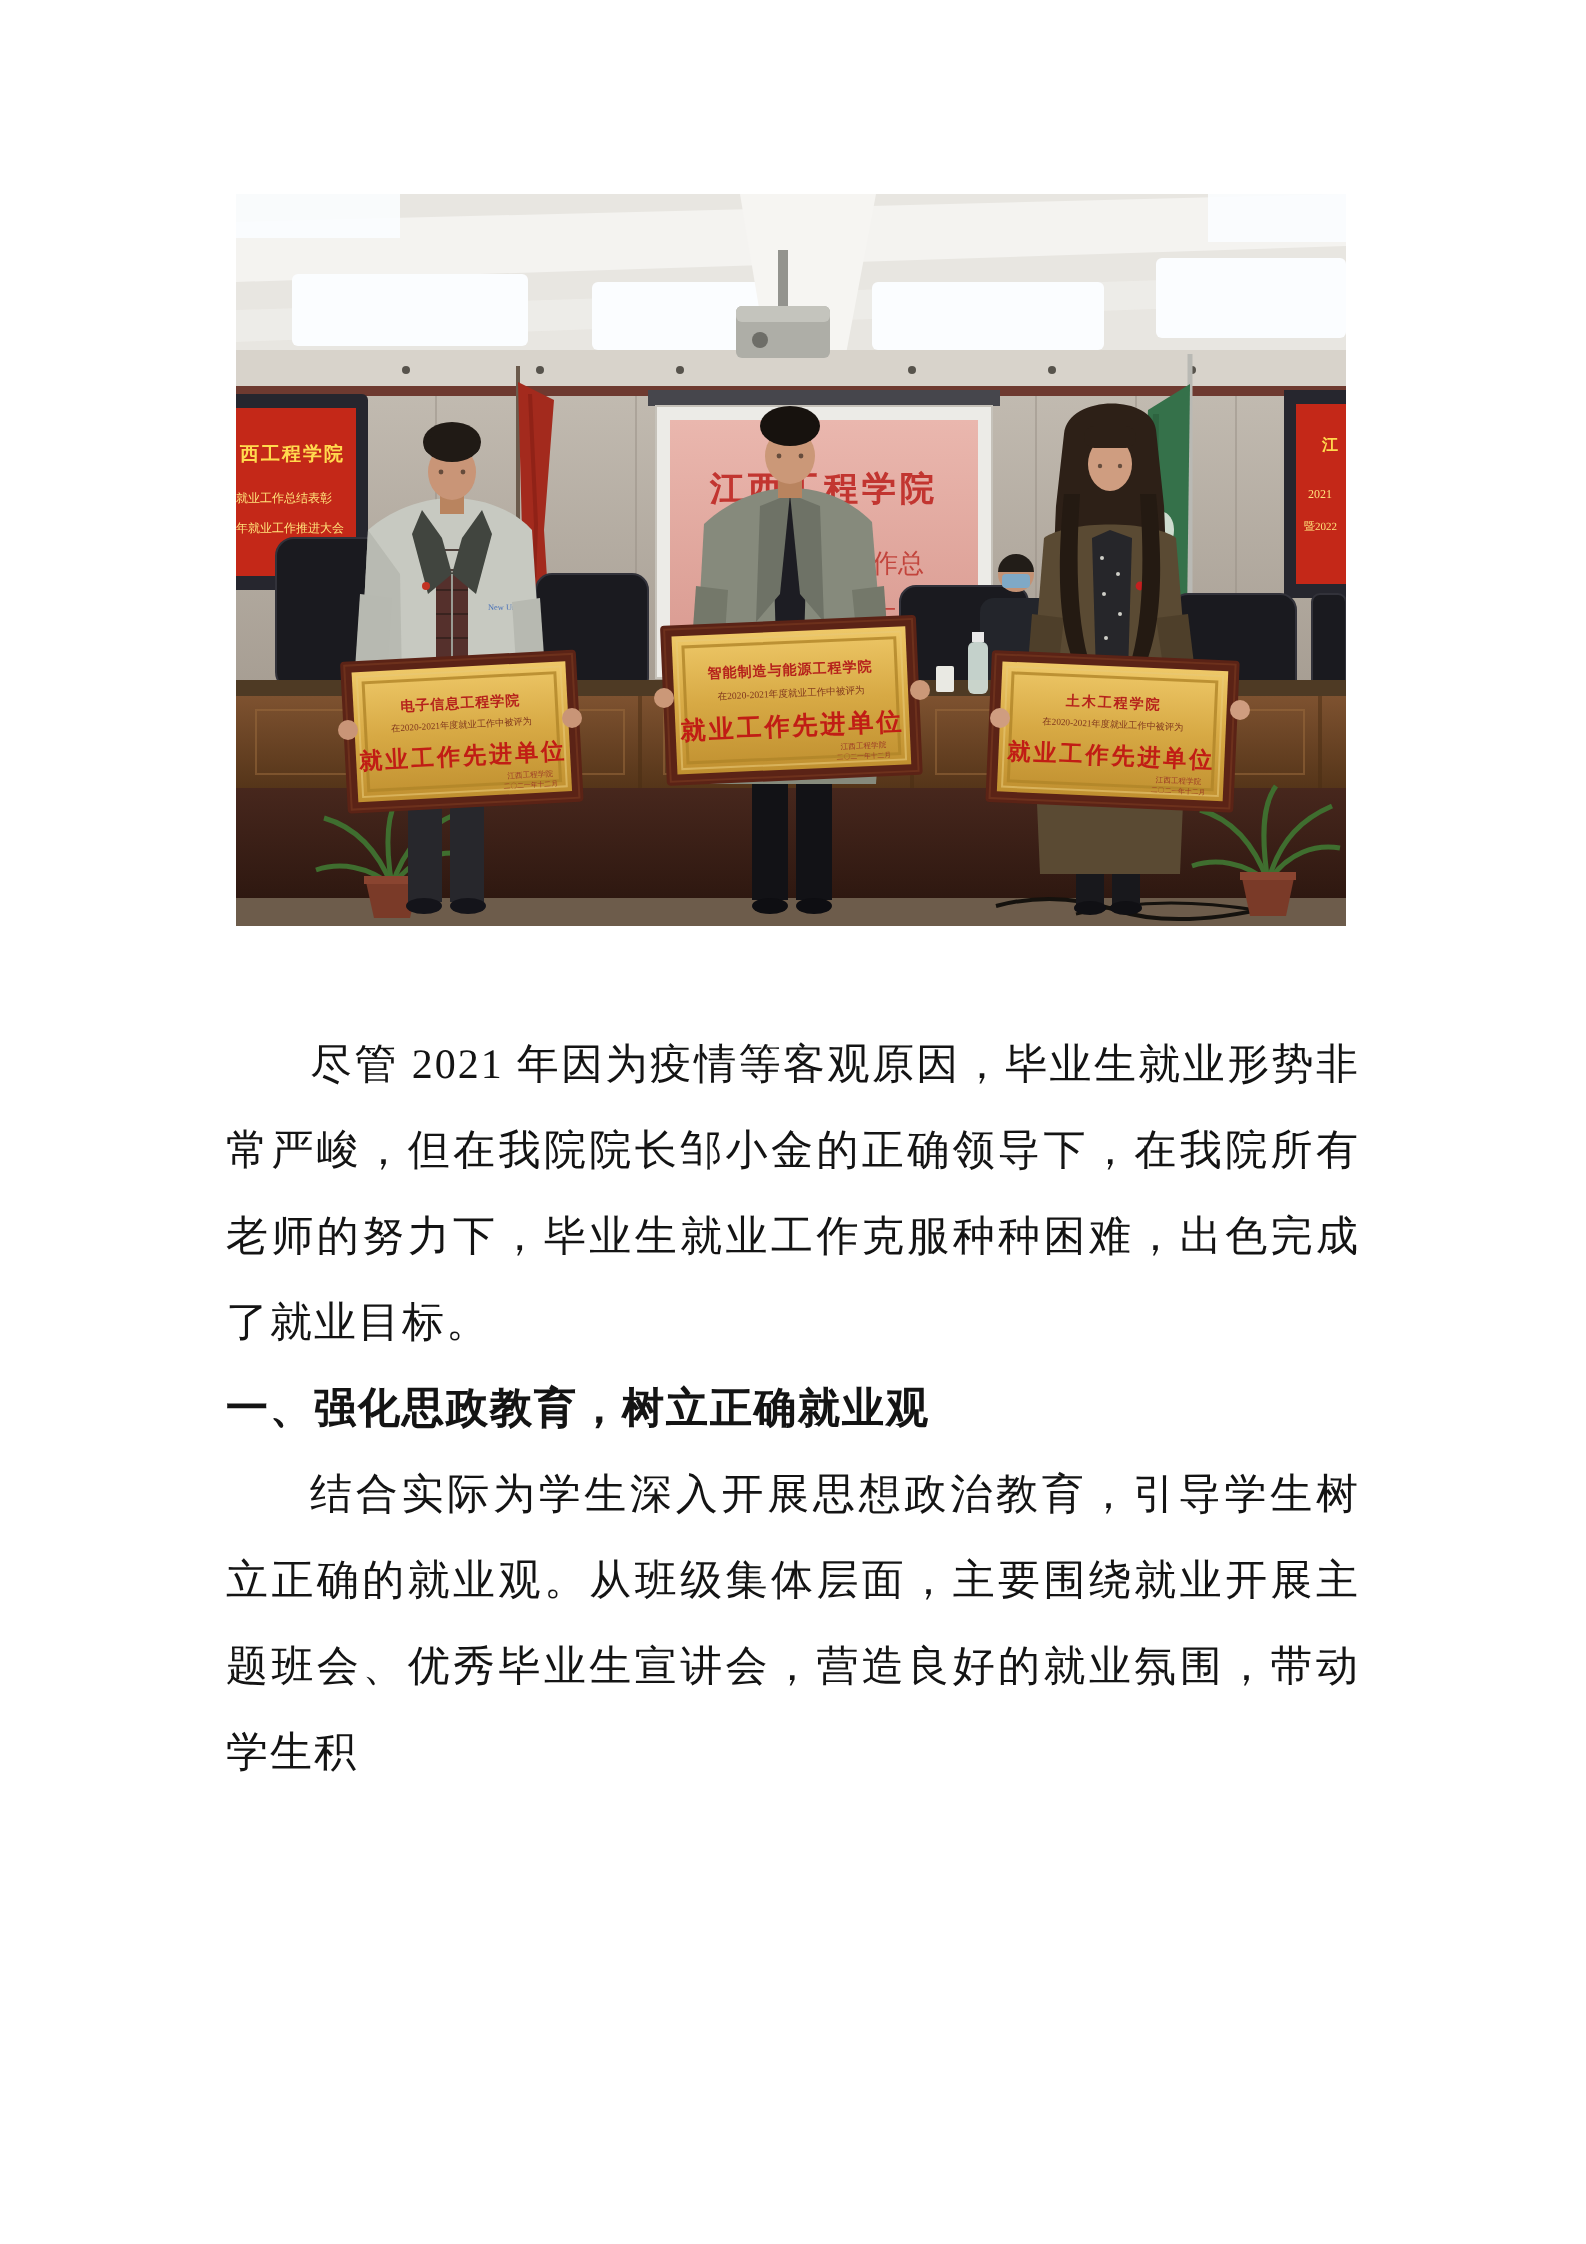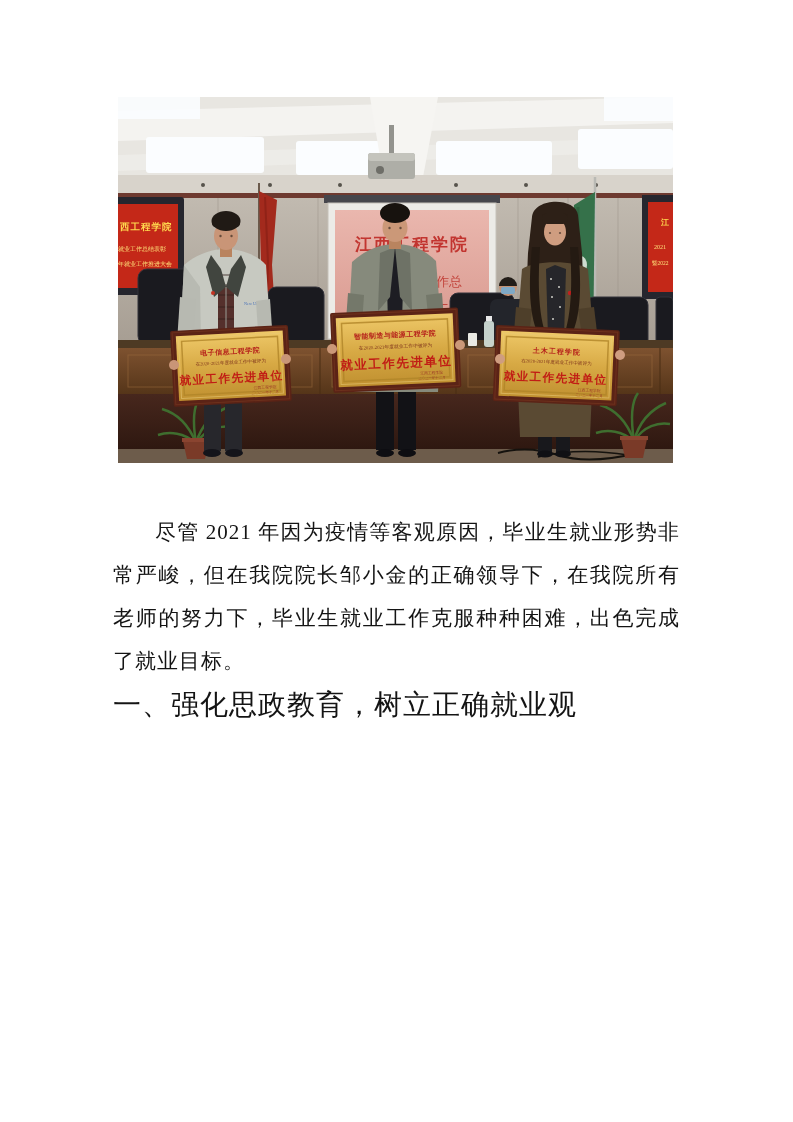--- a/index.html
+++ b/index.html
@@ -11,21 +11,21 @@
     position:absolute;left:118px;top:97px;width:555px;height:366px;
   }
   .photo-wrap svg{display:block;width:100%;height:100%;}
   .doc{
     position:absolute;left:113px;top:463px;width:567px;
     font-size:21px;line-height:43px;letter-spacing:1px;
     text-align:justify;
     margin-top:48px;
   }
   .doc p{margin:0;text-indent:2em;}
-  .doc .heading{margin:0;font-size:28px;font-weight:normal;text-indent:0;}
+  .doc .heading{margin:0;font-size:21px;font-weight:bold;text-indent:0;}
   svg text{font-family:"Liberation Serif","DejaVu Serif",serif;}
 </style>
 </head>
 <body>
 
 <div class="photo-wrap">
 <svg viewBox="0 0 555 366" xmlns="http://www.w3.org/2000/svg">
   <defs>
     <linearGradient id="wallG" x1="0" y1="0" x2="0" y2="1">
       <stop offset="0" stop-color="#c1bab0"></stop>
@@ -323,13 +323,14 @@
     <text x="96" y="67.5" font-size="3.4" fill="#9c3a26" text-anchor="middle">二〇二一年十二月</text>
   </g>
   <circle cx="382" cy="262" r="5" fill="#cf9d80"></circle>
       <circle cx="502" cy="258" r="5" fill="#cf9d80"></circle>
 </svg>
 </div>
 
 <div class="doc">
   <p>尽管 2021 年因为疫情等客观原因，毕业生就业形势非常严峻，但在我院院长邹小金的正确领导下，在我院所有老师的努力下，毕业生就业工作克服种种困难，出色完成了就业目标。</p>
   <p class="heading">一、强化思政教育，树立正确就业观</p>
+  <p>结合实际为学生深入开展思想政治教育，引导学生树立正确的就业观。从班级集体层面，主要围绕就业开展主题班会、优秀毕业生宣讲会，营造良好的就业氛围，带动学生积</p>
 </div>
 
 </body></html>

